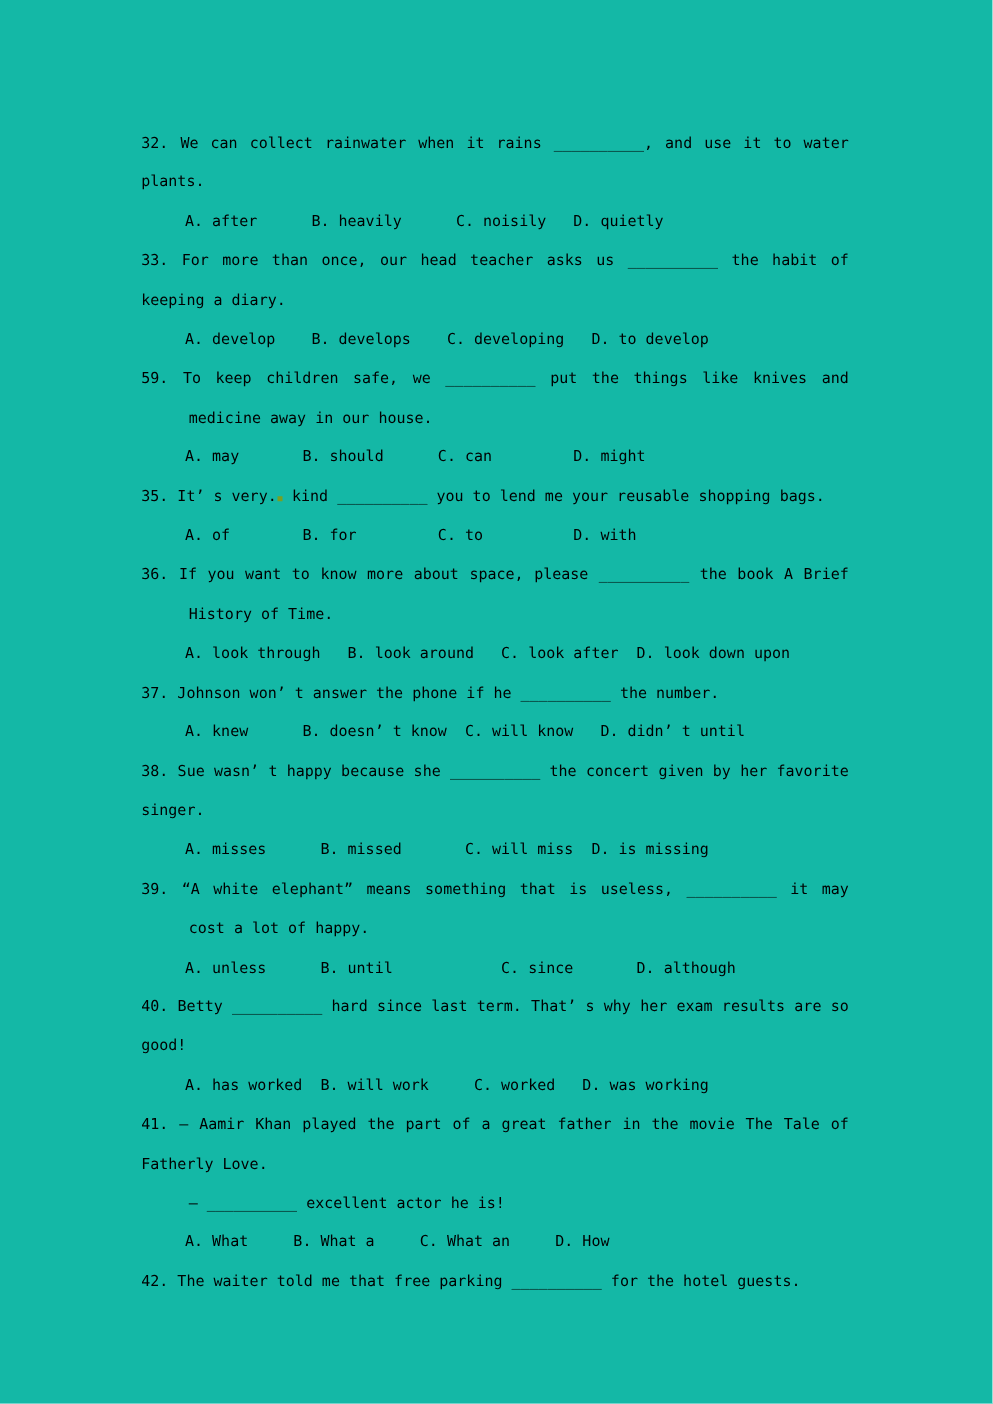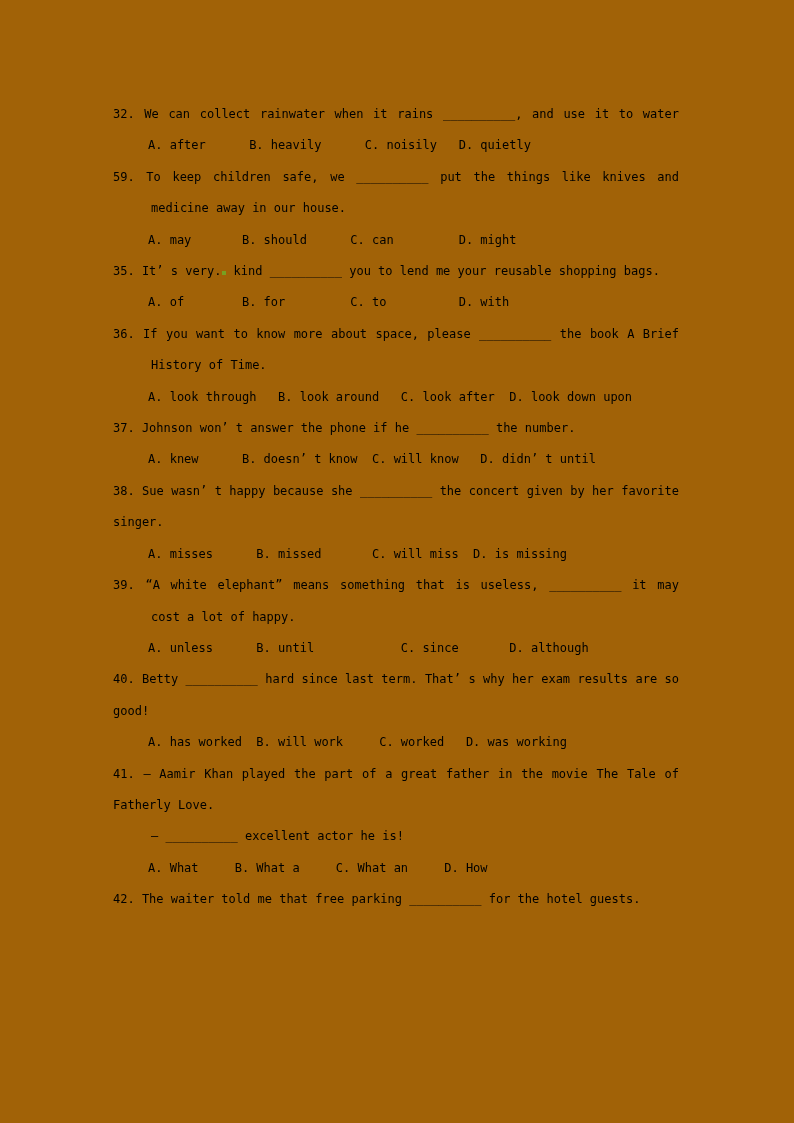--- a/index.html
+++ b/index.html
@@ -4,21 +4,21 @@
 <style>
   html, body {
     margin: 0;
     padding: 0;
     background: #ffffff;
   }
   .page {
     position: relative;
     width: 794px;
     height: 1123px;
-    background: #a16207;
+    background: #14b8a6;
     overflow: hidden;
     font-family: "DejaVu Sans Mono", "Liberation Mono", monospace;
     color: #000000;
   }
   .content {
     position: absolute;
     left: 113px;
     top: 99px;
     width: 566px;
     font-size: 12px;
@@ -51,23 +51,29 @@
   }
 </style>
 </head>
 <body>
 
 <div class="page">
   <div class="content">
 
     <div class="q">
       <div class="line justify">32. We can collect rainwater when it rains __________, and use it to water</div>
+      <div class="line">plants.</div>
       <div class="line opt">A. after      B. heavily      C. noisily   D. quietly</div>
     </div>
 
+    <div class="q">
+      <div class="line justify">33. For more than once, our head teacher asks us __________ the habit of</div>
+      <div class="line">keeping a diary.</div>
+      <div class="line opt">A. develop    B. develops    C. developing   D. to develop</div>
+    </div>
 
     <div class="q">
       <div class="line justify">59. To keep children safe, we __________ put the things like knives and</div>
       <div class="line ind">medicine away in our house.</div>
       <div class="line opt">A. may       B. should      C. can         D. might</div>
     </div>
 
     <div class="q">
       <div class="line"><span>35. It’ s very.</span><span class="grammar-mark"></span><span> kind __________ you to lend me your reusable shopping bags.</span></div>
       <div class="line opt">A. of        B. for         C. to          D. with</div>

